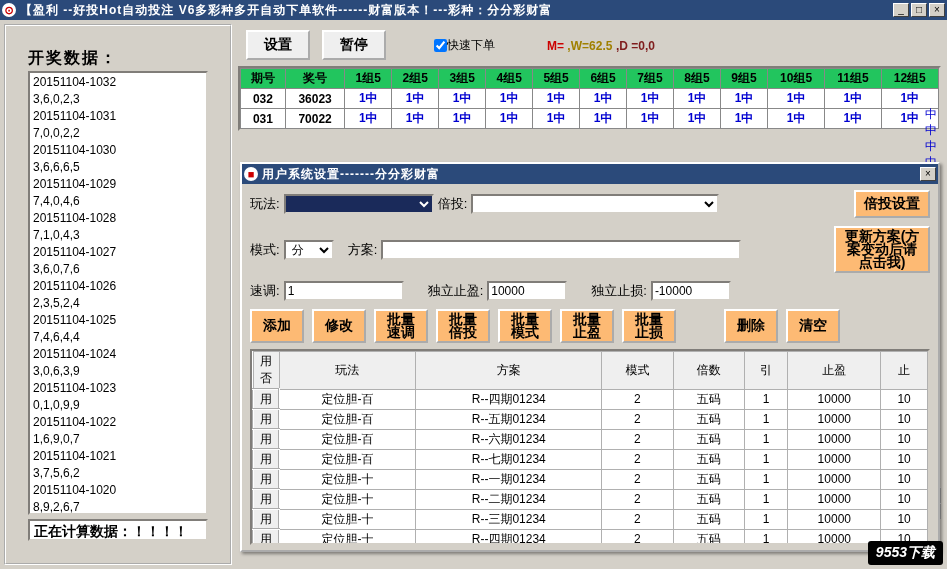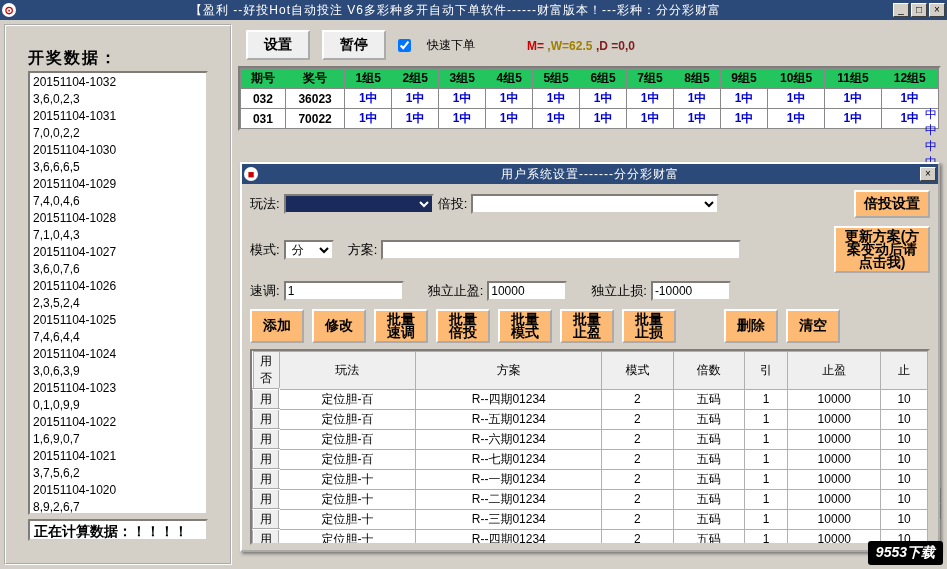--- a/index.html
+++ b/index.html
@@ -1,33 +1,33 @@
 <!DOCTYPE html>
 <html><head>
 <meta charset="utf-8">
 <style>
 * { box-sizing: border-box; margin: 0; padding: 0; font-family: "SimSun", "宋体", sans-serif; font-size: 12px; }
 body { background: #d4d0c8; width: 947px; height: 569px; overflow: hidden; position: relative; }
 
 .titlebar { background: linear-gradient(#2b4a7a,#2b4a7a); color: #fff; height: 20px; display: flex; align-items: center; padding: 0 2px; }
 .titlebar .icon { width: 14px; height: 14px; background: #fff; border-radius: 50%; margin-right: 4px; display: flex; align-items: center; justify-content: center; color: #c00; font-weight: bold; font-size: 11px; }
-.titlebar .title { flex: 1; font-weight: normal; letter-spacing: 1px; text-align: center; }
+.titlebar .title { flex: 1; font-weight: bold; letter-spacing: 1px; }
 .titlebar .winbtn { width: 16px; height: 14px; background: #d4d0c8; border: 1px solid #fff; border-right-color: #404040; border-bottom-color: #404040; margin-left: 2px; text-align: center; line-height: 12px; color: #000; font-family: sans-serif; font-size: 10px; }
 
 .main { display: flex; height: 549px; padding: 4px; gap: 4px; }
 
 .left-panel { width: 228px; border: 2px groove #fff; padding: 22px; display: flex; flex-direction: column; }
 .left-panel .hdr { font-size: 16px; font-weight: bold; letter-spacing: 2px; margin-bottom: 2px; }
 .left-panel .listbox { flex: 1; background: #fff; border: 2px inset #d4d0c8; overflow: hidden; padding: 1px 3px; line-height: 17px; font-size: 13px; }
 .left-panel .status { margin-top: 4px; background: #fff; border: 2px inset #d4d0c8; padding: 2px 4px; font-size: 14px; font-weight: bold; height: 22px; }
 
 .right-panel { flex: 1; position: relative; }
 .top-row { display: flex; align-items: center; gap: 12px; padding: 6px 10px; }
 .btn { background: #efefef; border: 2px outset #fff; padding: 4px 16px; font-size: 14px; font-weight: bold; cursor: pointer; }
-.checkbox { display: flex; align-items: center; gap: 16px; font-size: 14px; }
+.checkbox { display: flex; align-items: center; gap: 0; font-size: 14px; margin-left: 36px; }
 .checkbox input { width: 13px; height: 13px; }
 .stats { font-weight: bold; font-size: 13px; margin-left: 40px; }
 .stats .m { color: #c00; }
 .stats .w { color: #a08000; }
 .stats .d { color: #7f1d1d; }
 
 .grid-wrap { border: 2px inset #d4d0c8; background: #fff; margin: 0 2px; }
 table.grid { border-collapse: collapse; width: 100%; }
 table.grid th, table.grid td { border: 1px solid #888; padding: 1px 2px; text-align: center; font-size: 12px; height: 16px; }
 table.grid th { background: #22c55e; font-weight: bold; }

